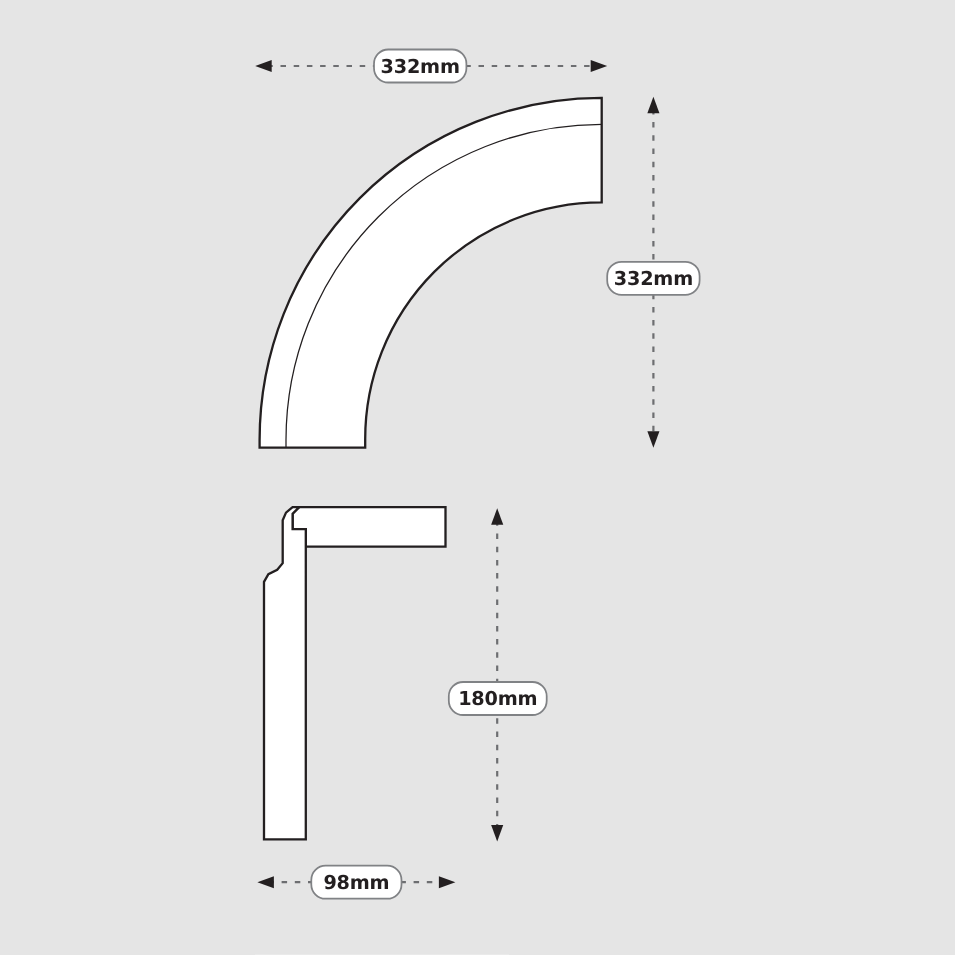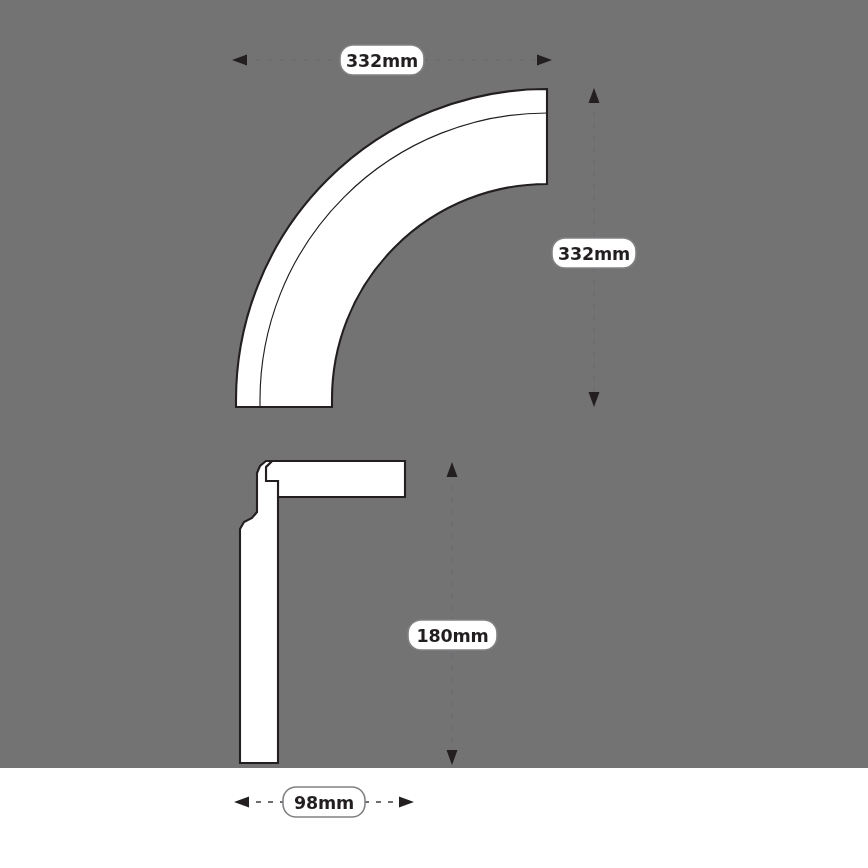--- a/index.html
+++ b/index.html
@@ -10,22 +10,22 @@
   body {
     width: 868px;
     height: 868px;
     font-family: "DejaVu Sans", "Liberation Sans", sans-serif;
     position: relative;
     overflow: hidden;
   }
   #stage {
     position: relative;
     width: 868px;
-    height: 768px;
-    background: #737373;
+    height: 868px;
+    background: #e5e5e5;
   }
   svg.drawing {
     position: absolute;
     left: 0;
     top: 0;
     width: 868px;
     height: 868px;
     display: block;
   }
   .part-outline {

